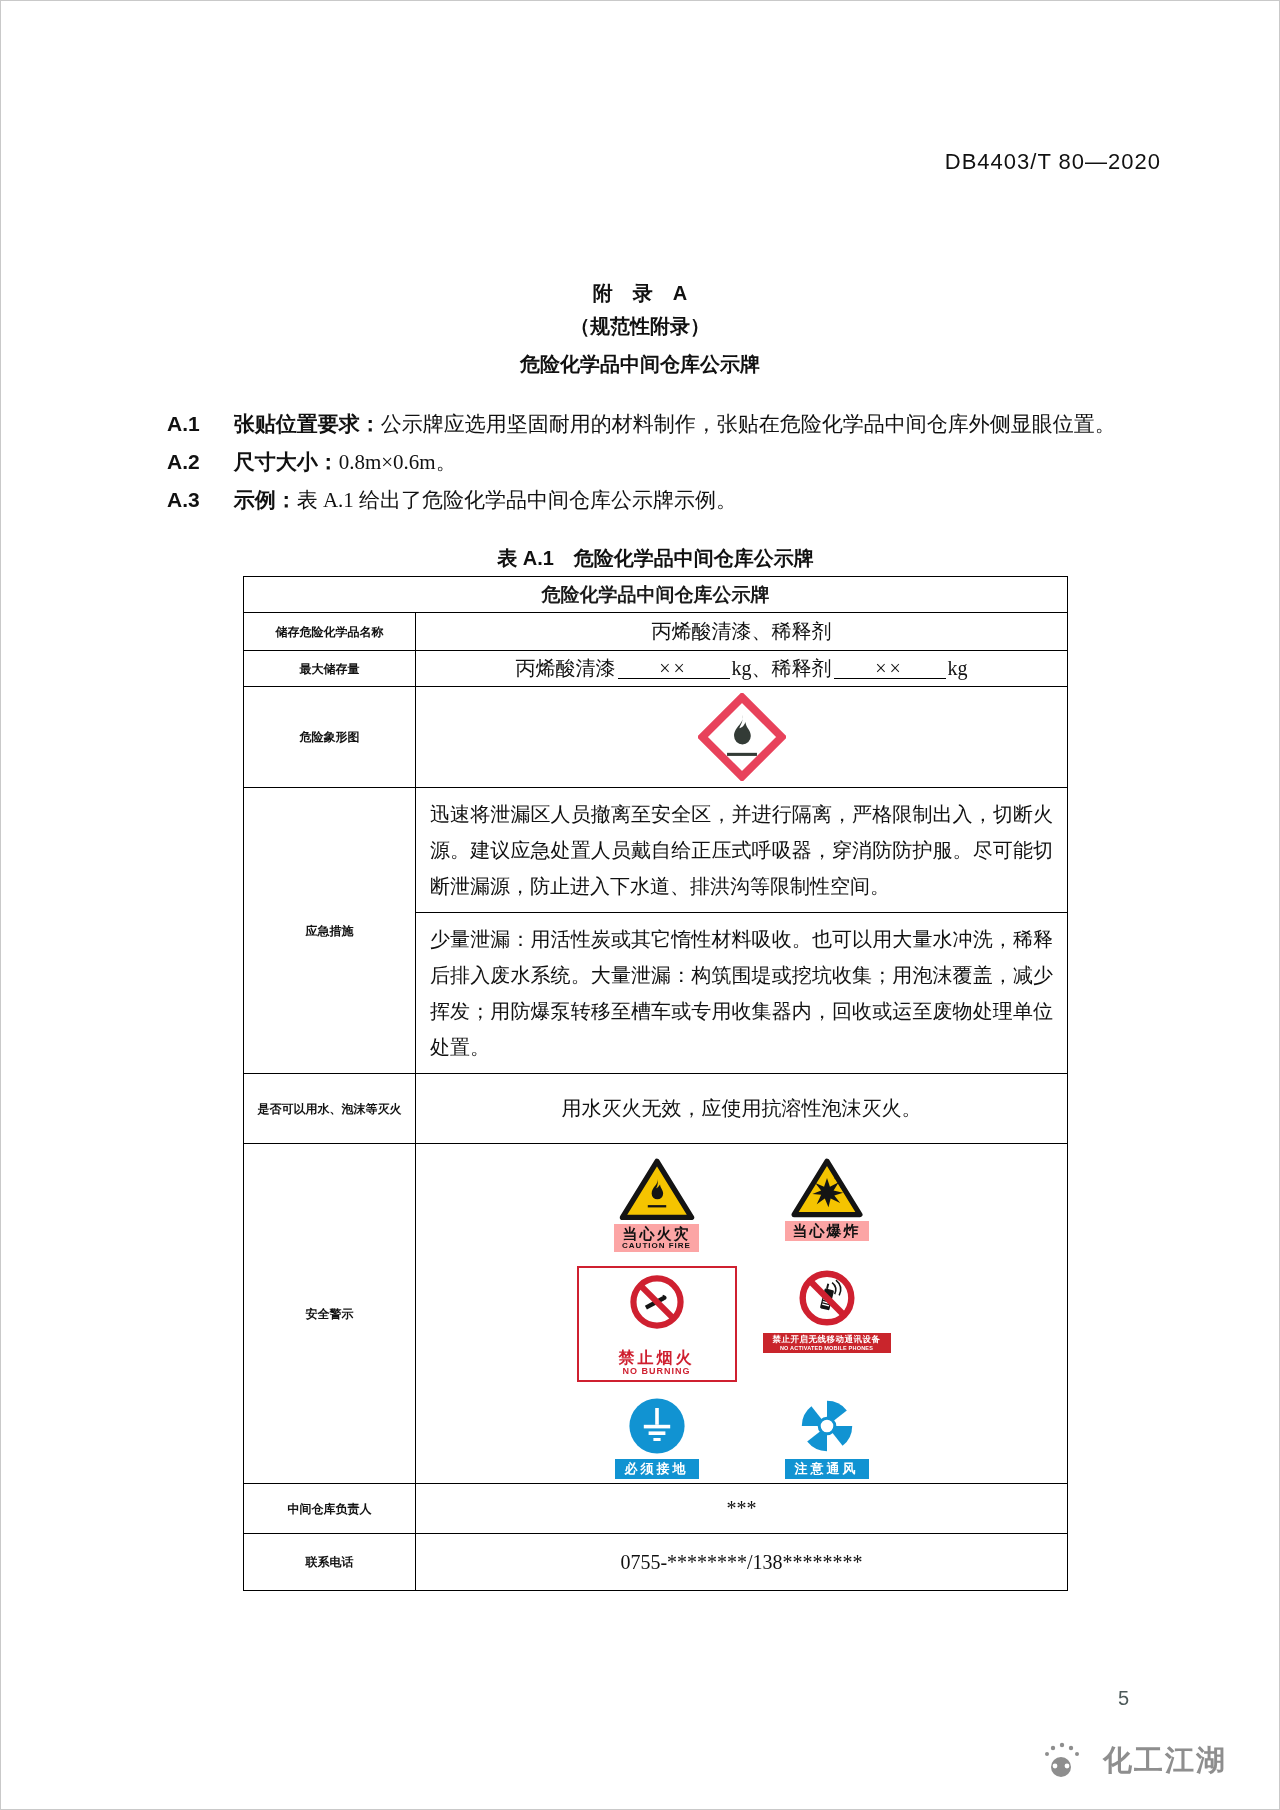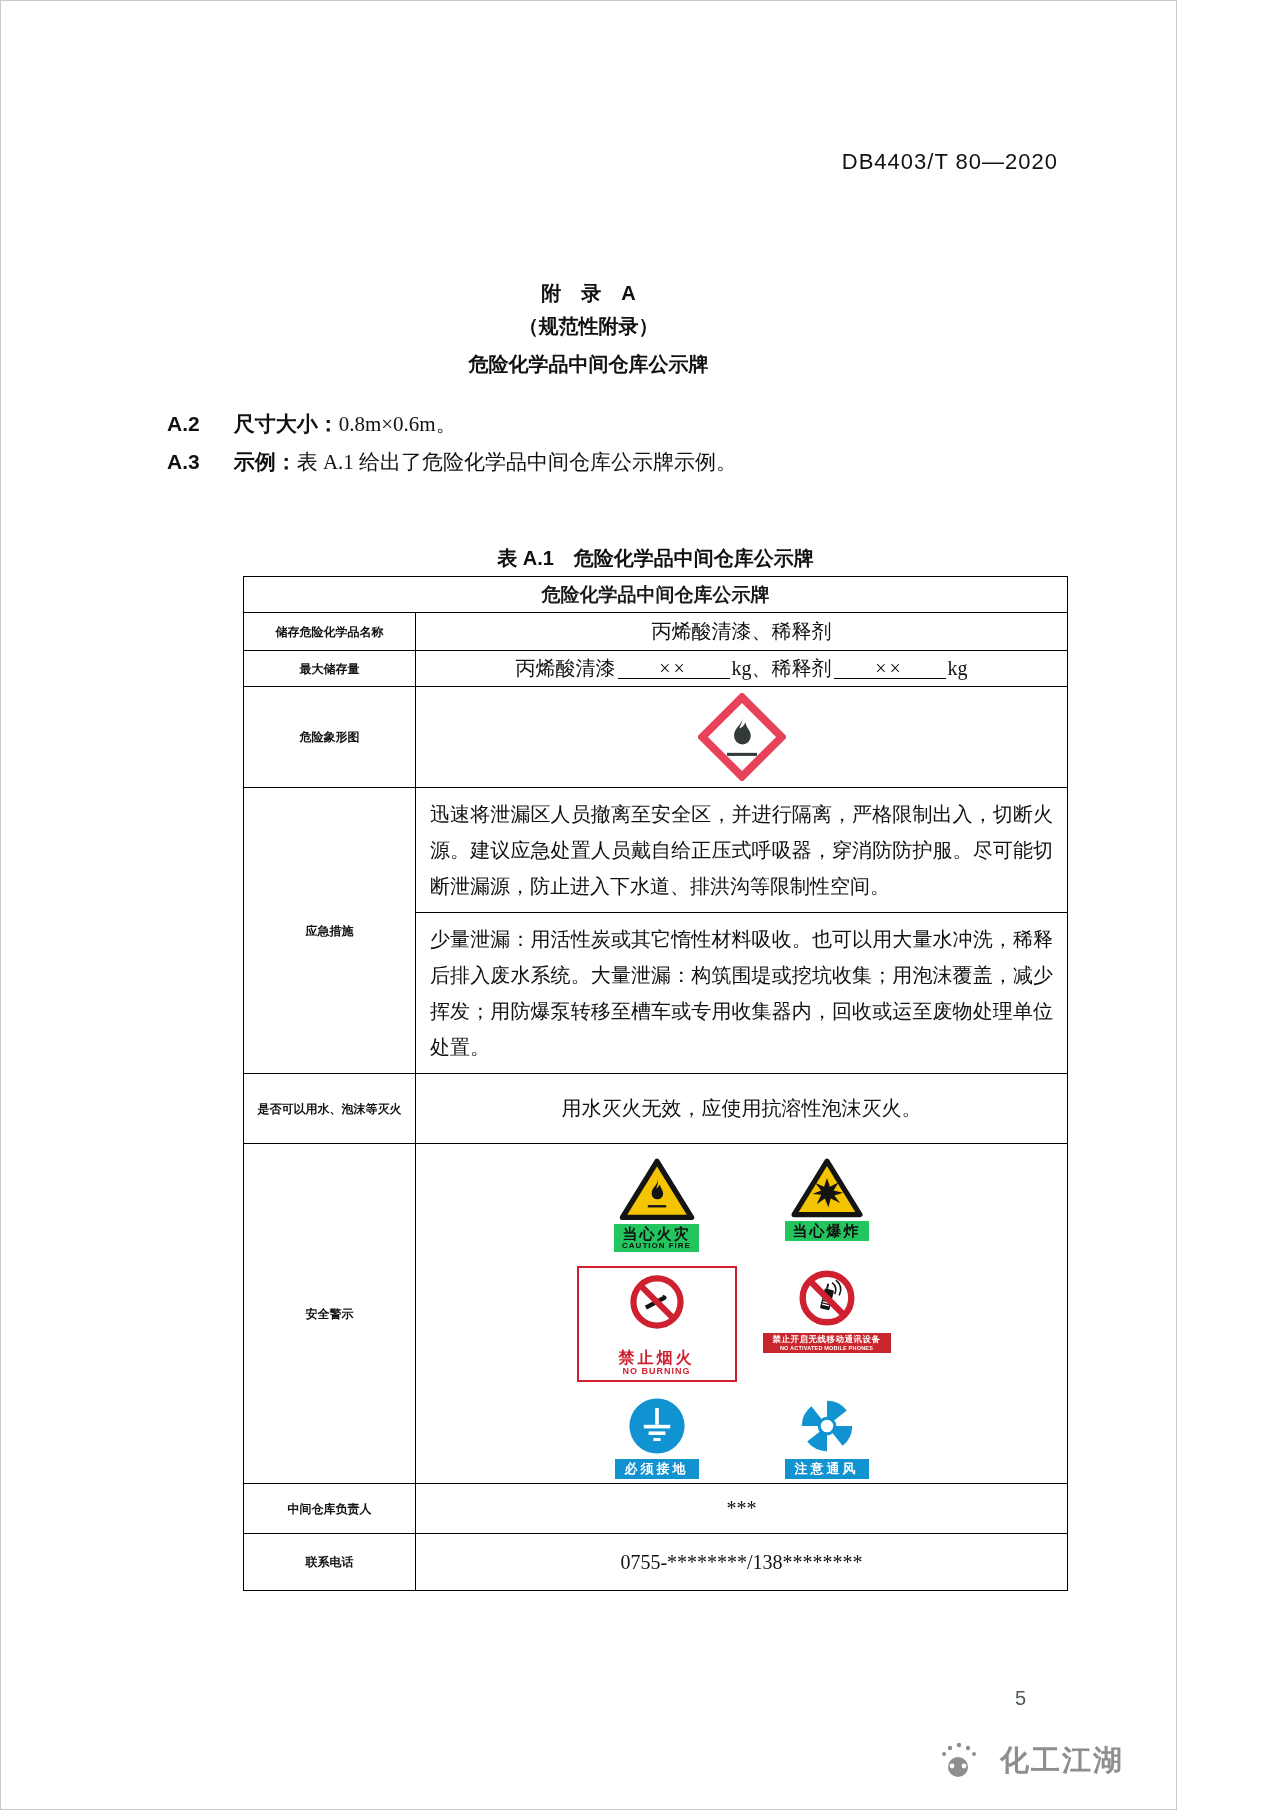--- a/index.html
+++ b/index.html
@@ -1,18 +1,18 @@
 <!DOCTYPE html>
 <html><head>
 <meta charset="utf-8">
 <style>
   html,body{margin:0;padding:0;background:#fff;}
   .page{
     position:relative;
-    width:1177px;height:1810px;
+    width:1280px;height:1810px;
     background:#ffffff;
     border:1px solid #c9c9c9;
     box-sizing:border-box;
     font-family:"Liberation Serif","DejaVu Serif",serif;
     color:#1a1a1a;
     overflow:hidden;
   }
   
   .doc-number{
     position:absolute;top:148px;right:118px;
@@ -96,21 +96,21 @@
   .signs-grid{
     display:grid;
     grid-template-columns:160px 160px;
     justify-content:center;
     row-gap:14px;column-gap:10px;
     padding-top:8px;
   }
   .sign{display:flex;flex-direction:column;align-items:center;}
   .cap{font-family:"Liberation Sans","DejaVu Sans",sans-serif;font-weight:bold;}
   .cap-yellow{
-    background:#22c55e;color:#111;text-align:center;
+    background:#fca5a5;color:#111;text-align:center;
     padding:2px 8px;margin-top:2px;line-height:1.05;
   }
   .cap-yellow .cap-cn{font-size:15px;letter-spacing:2px;}
   .cap-yellow .cap-en{font-size:8px;letter-spacing:1px;}
   .sign-bordered{
     border:2px solid #CF2030;background:#fff;
     padding:3px 7px 4px 7px;
     gap:16px;
   }
   .cap-red-text{text-align:center;line-height:1.05;margin-top:1px;
@@ -149,20 +149,21 @@
 
   <div class="doc-number">DB4403/T 80—2020</div>
 
   <div class="title-block">
     <div class="title-line">附　录　A</div>
     <div class="title-line">（规范性附录）</div>
     <div class="title-line l3">危险化学品中间仓库公示牌</div>
   </div>
 
   <div class="clauses">
+    <p class="clause"><span class="num">A.1</span><span class="lbl">张贴位置要求：</span><span>公示牌应选用坚固耐用的材料制作，张贴在危险化学品中间仓库外侧显眼位置。</span></p>
     <p class="clause"><span class="num">A.2</span><span class="lbl">尺寸大小：</span><span>0.8m×0.6m。</span></p>
     <p class="clause"><span class="num">A.3</span><span class="lbl">示例：</span><span>表 A.1 给出了危险化学品中间仓库公示牌示例。</span></p>
   </div>
 
   <div class="table-caption">表 A.1　危险化学品中间仓库公示牌</div>
 
   <table class="main-table">
     <colgroup>
         <col class="c-label">
         <col class="c-value">

